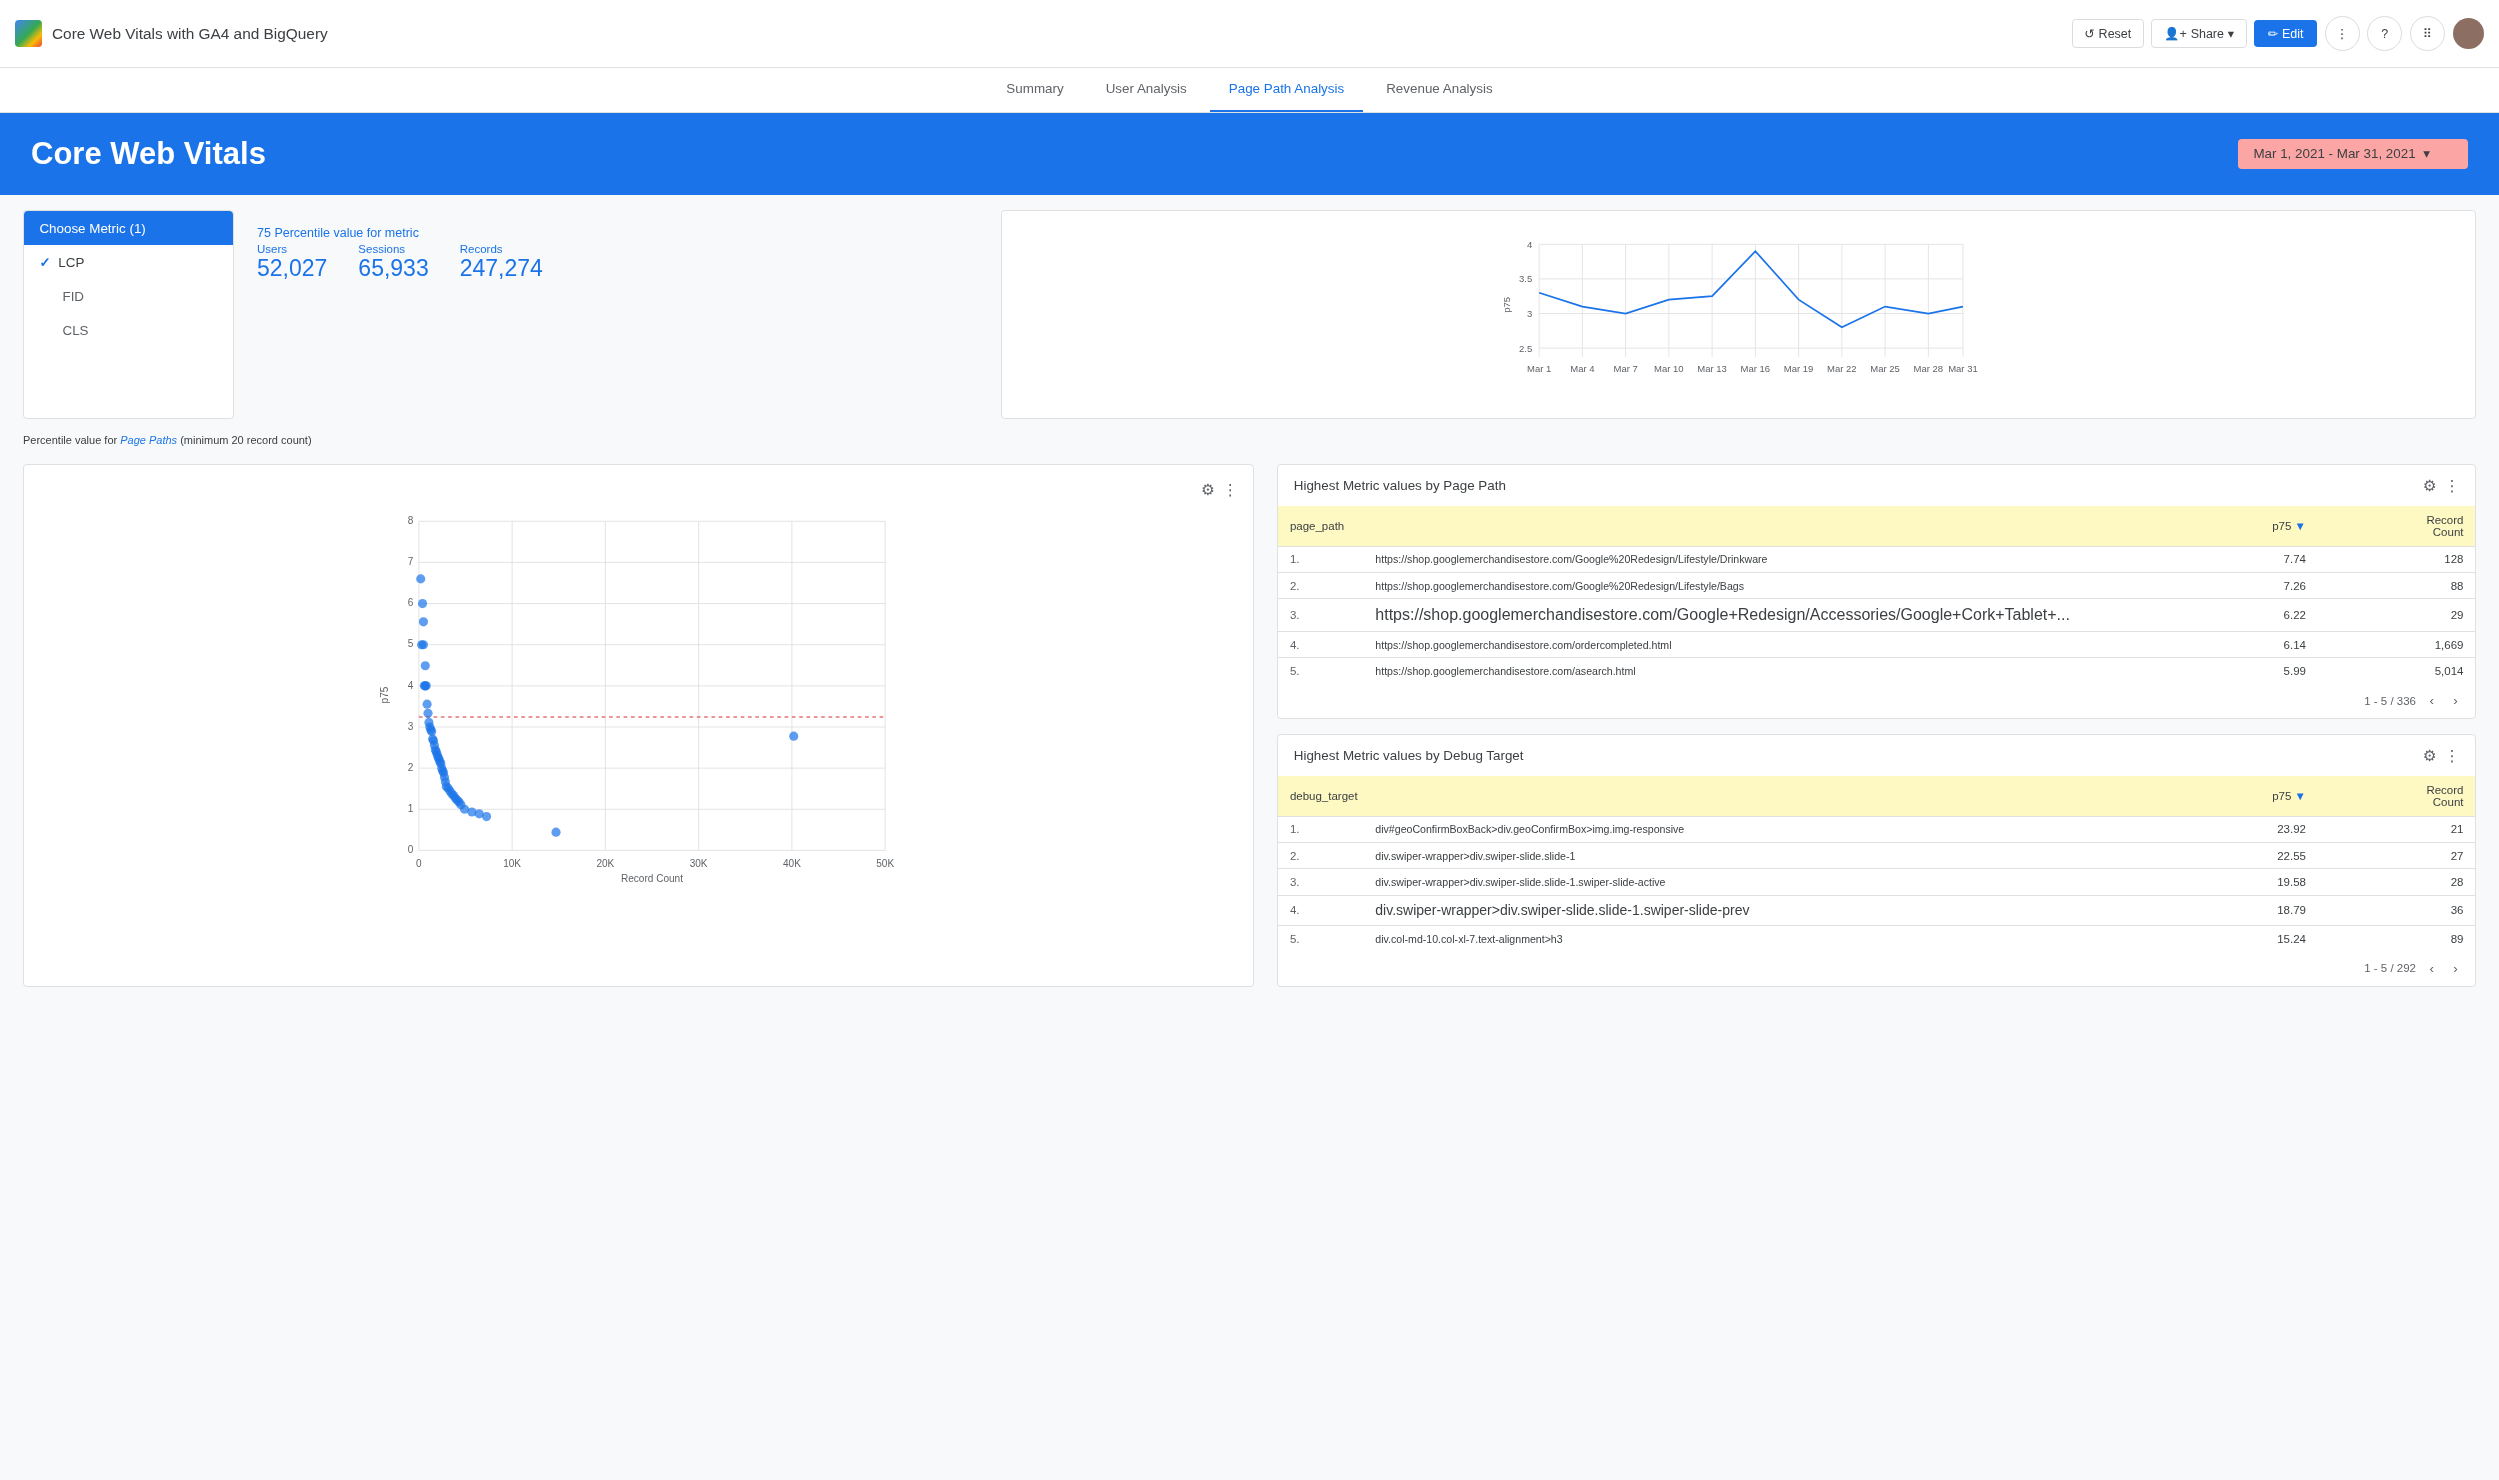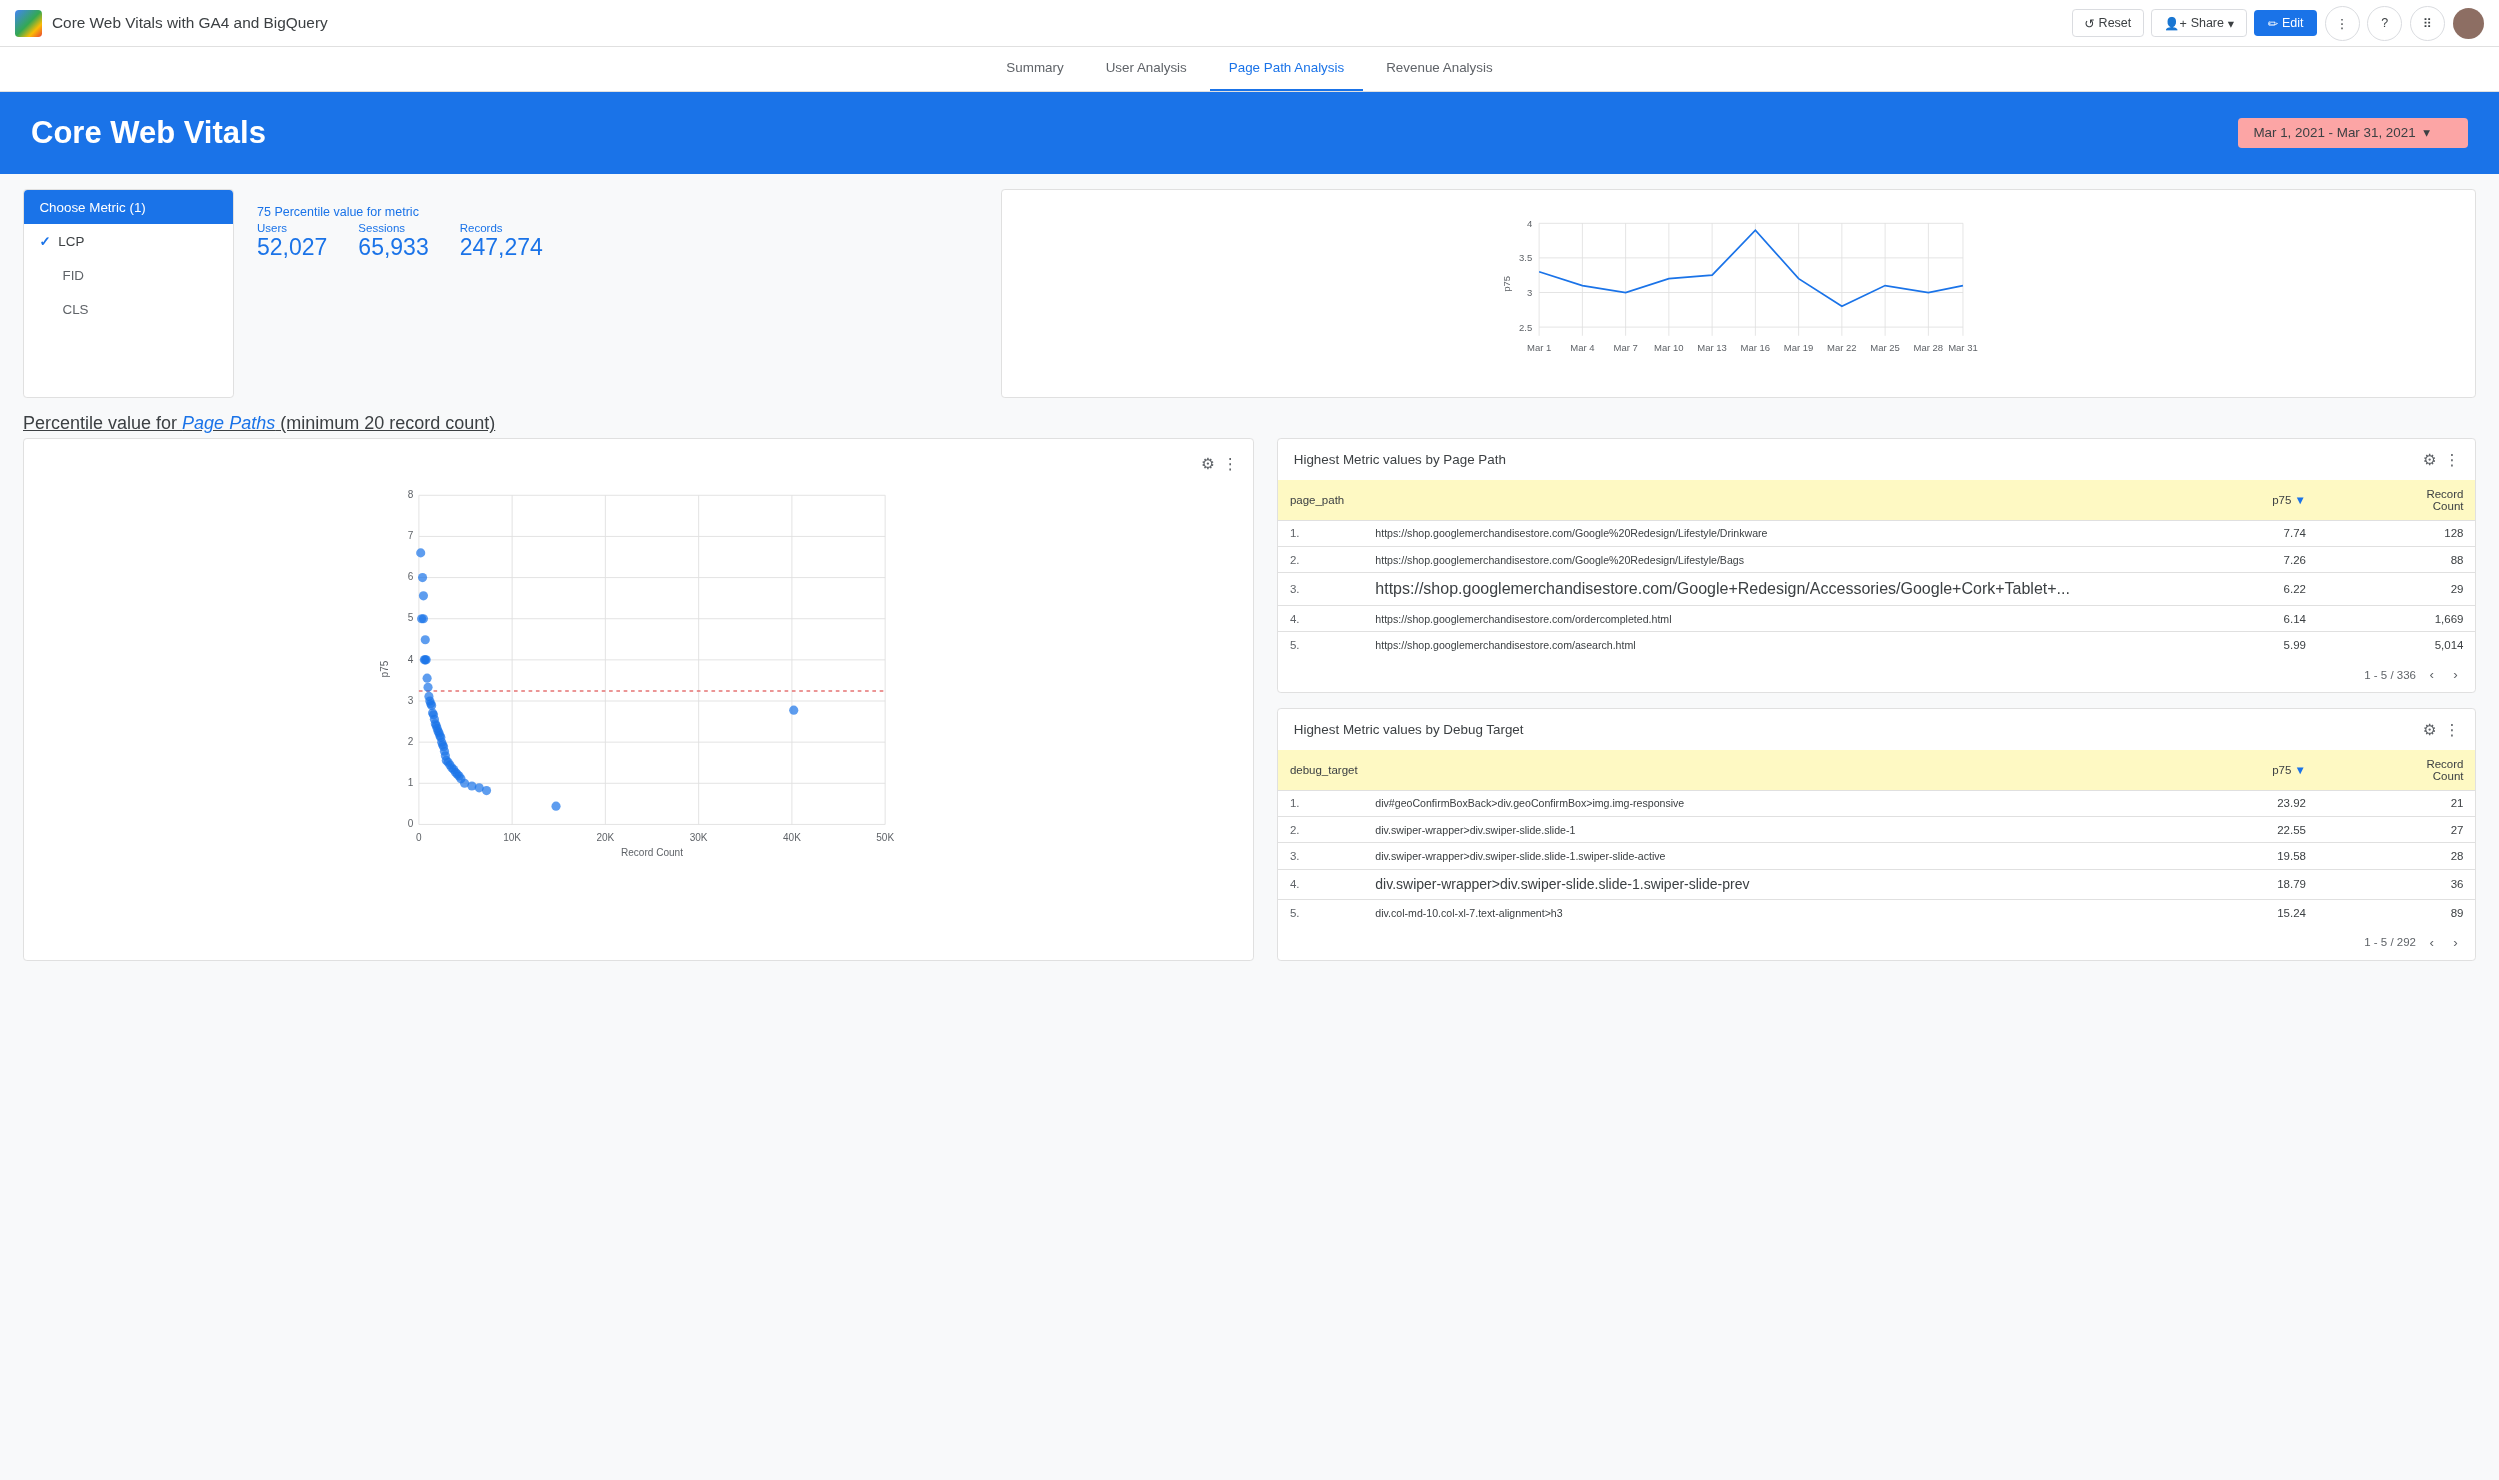--- a/index.html
+++ b/index.html
@@ -1,19 +1,19 @@
 <!DOCTYPE html>
 <html><head>
   <meta charset="utf-8">
   <style>
     * { box-sizing: border-box; margin: 0; padding: 0; }
     body { font-family: 'Google Sans', Arial, sans-serif; background: #f8f9fa; font-size: 12.5px; color: #3c4043; }
 
     
-    .topbar { display: flex; align-items: center; justify-content: space-between; background: #fff; padding: 0 15.4px; height: 47px; border-bottom: 1px solid #e0e0e0; }
+    .topbar { display: flex; align-items: center; justify-content: space-between; background: #fff; padding: 0 15.4px; height: 68px; border-bottom: 1px solid #e0e0e0; }
     .topbar-left { display: flex; align-items: center; gap: 9.6px; }
     .topbar-logo { width: 27px; height: 27px; background: linear-gradient(135deg, #4285f4 0%, #34a853 50%, #fbbc04 75%, #ea4335 100%); border-radius: 3.8px; }
     .topbar-title { font-size: 15.4px; font-weight: 400; color: #3c4043; }
     .topbar-right { display: flex; align-items: center; gap: 7.7px; }
     .btn-reset { display: flex; align-items: center; gap: 3.8px; padding: 5.8px 11.5px; border: 1px solid #dadce0; border-radius: 3.8px; background: #fff; color: #3c4043; cursor: pointer; font-size: 12.5px; }
     .btn-share { display: flex; align-items: center; gap: 3.8px; padding: 5.8px 11.5px; border: 1px solid #dadce0; border-radius: 3.8px; background: #fff; color: #3c4043; cursor: pointer; font-size: 12.5px; }
     .btn-edit { display: flex; align-items: center; gap: 3.8px; padding: 5.8px 13.4px; border: none; border-radius: 3.8px; background: #1a73e8; color: #fff; cursor: pointer; font-size: 12.5px; font-weight: 500; }
     .btn-icon { width: 35px; height: 35px; border: 1px solid #dadce0; border-radius: 50%; background: #fff; cursor: pointer; display: flex; align-items: center; justify-content: center; }
     .avatar { width: 31px; height: 31px; border-radius: 50%; background: #8d6e63; cursor: pointer; }
 
@@ -46,21 +46,21 @@
     .stat-label { color: #1a73e8; font-size: 11.5px; }
     .stat-value { color: #1a73e8; font-size: 23px; font-weight: 400; }
 
     .line-chart-area { flex: 2; background: #fff; border: 1px solid #e0e0e0; border-radius: 3.8px; padding: 15.4px; }
 
     
     .chart-svg { width: 100%; height: 173px; }
 
     
     .scatter-section { margin-bottom: 15.4px; }
-    .scatter-title { font-size: 18px; color: #3c4043; margin-bottom: 4px; text-decoration: underline; }
+    .scatter-title { font-size: 11px; color: #3c4043; margin-bottom: 18px; }
     .scatter-title em { font-style: italic; color: #1a73e8; }
     .scatter-body { display: flex; gap: 23px; }
     .scatter-chart-wrap { flex: 1; background: #fff; border: 1px solid #e0e0e0; border-radius: 3.8px; padding: 15.4px; position: relative; }
     .chart-toolbar { display: flex; justify-content: flex-end; gap: 7.7px; margin-bottom: 3.8px; }
     .chart-tool-btn { background: none; border: none; cursor: pointer; color: #5f6368; font-size: 15.4px; }
 
     
     .tables-section { flex: 1; display: flex; flex-direction: column; gap: 15.4px; }
     .table-panel { background: #fff; border: 1px solid #e0e0e0; border-radius: 3.8px; }
     .table-header { display: flex; align-items: center; justify-content: space-between; padding: 11.5px 15.4px; }

